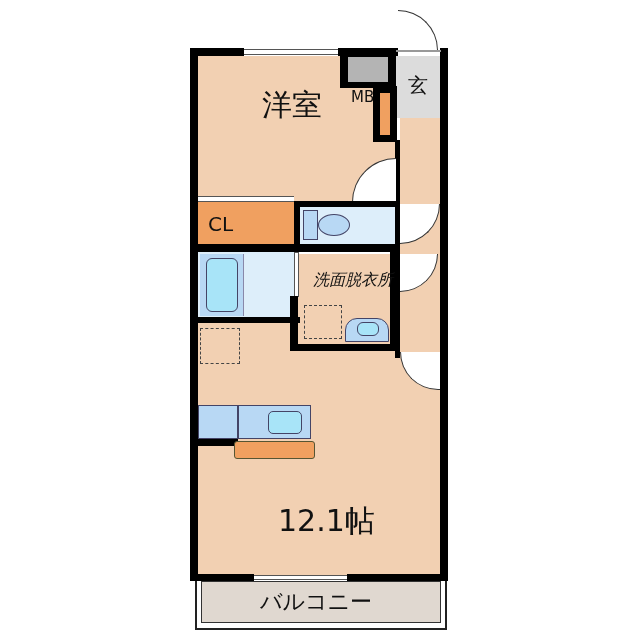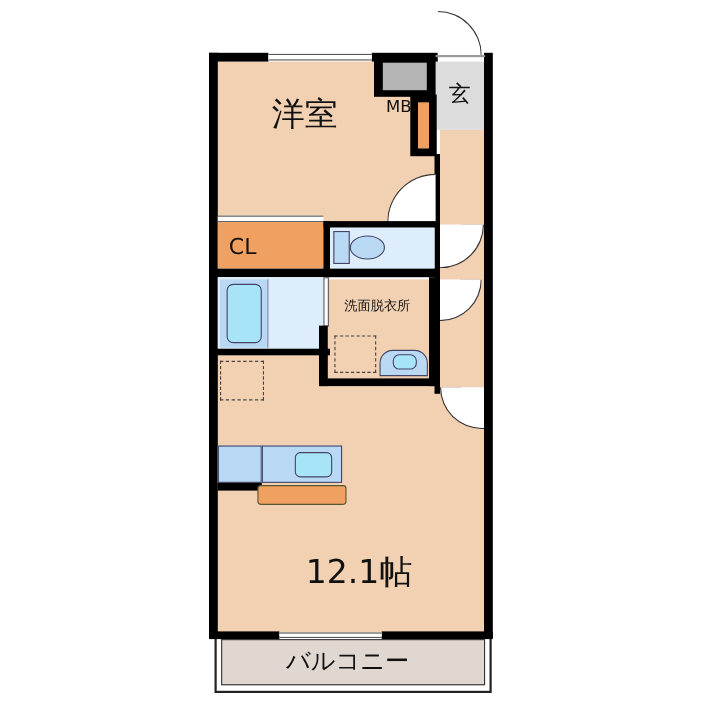--- a/index.html
+++ b/index.html
@@ -43,21 +43,21 @@
   <div class="abs wall" style="left:373px;top:86px;width:24px;height:56px;"></div>
   <div class="abs" style="left:380px;top:93px;width:10px;height:42px;background:#f0a060;"></div>
 
   <div class="abs wall" style="left:395px;top:140px;width:5px;height:218px;"></div>
 
   <div class="abs" style="left:398px;top:10px;width:40px;height:40px;border-top:1.5px solid #333;border-right:1.5px solid #333;border-top-right-radius:40px;background:#fff;"></div>
   <div class="abs" style="left:396px;top:50px;width:45px;height:2px;background:#999;"></div>
 
   <div class="abs" style="left:352px;top:158px;width:44px;height:44px;background:#fff;border-top:1.5px solid #333;border-left:1.5px solid #333;border-top-left-radius:44px;"></div>
 
-  <div class="label" style="left:247px;top:90px;font-size:30px;">洋室</div>
+  <div class="label" style="left:262px;top:90px;font-size:30px;">洋室</div>
 
   <div class="abs" style="left:198px;top:196px;width:96px;height:6px;background:#fff;border-top:1px solid #555;border-bottom:1px solid #555;"></div>
   <div class="abs wall" style="left:190px;top:244px;width:210px;height:8px;"></div>
   <div class="abs wall" style="left:294px;top:201px;width:106px;height:6px;"></div>
   <div class="abs" style="left:198px;top:202px;width:96px;height:42px;background:#f0a060;"></div>
   <div class="label" style="left:208px;top:214px;font-size:20px;">CL</div>
 
   <div class="abs wall" style="left:294px;top:201px;width:6px;height:51px;"></div>
   <div class="abs wet" style="left:300px;top:207px;width:95px;height:37px;"></div>
   <div class="abs" style="left:303px;top:210px;width:15px;height:30px;background:#b8d8f4;border:1px solid #446;"></div>
@@ -66,21 +66,21 @@
 
   <div class="abs wet" style="left:198px;top:252px;width:96px;height:65px;"></div>
   <div class="abs" style="left:200px;top:254px;width:44px;height:62px;background:#b8d8f4;border-right:1px solid #88a;"></div>
   <div class="abs" style="left:206px;top:258px;width:32px;height:54px;background:#a8e4f8;border:1px solid #446;border-radius:6px;"></div>
   <div class="abs wall" style="left:190px;top:317px;width:110px;height:6px;"></div>
   <div class="abs" style="left:294px;top:252px;width:5px;height:45px;background:#fff;border:1px solid #555;"></div>
 
   <div class="abs wall" style="left:290px;top:296px;width:8px;height:55px;"></div>
   <div class="abs wall" style="left:290px;top:344px;width:110px;height:7px;"></div>
   <div class="abs wall" style="left:390px;top:252px;width:8px;height:99px;"></div>
-  <div class="label" style="left:313px;top:272px;font-size:12px;">洗面脱衣所</div>
+  <div class="label" style="left:313px;top:272px;font-size:16px;font-style:italic;">洗面脱衣所</div>
   <div class="abs" style="left:304px;top:305px;width:38px;height:34px;border:1px dashed #444;"></div>
   <div class="abs" style="left:345px;top:318px;width:44px;height:24px;background:#b8d8f4;border:1px solid #446;border-top-left-radius:12px;border-top-right-radius:12px;"></div>
   <div class="abs" style="left:357px;top:322px;width:22px;height:14px;background:#a8e4f8;border:1px solid #446;border-radius:6px;"></div>
   <div class="abs" style="left:400px;top:254px;width:38px;height:38px;background:#fff;border-right:1.5px solid #333;border-bottom:1.5px solid #333;border-bottom-right-radius:38px;"></div>
 
   <div class="abs" style="left:200px;top:328px;width:40px;height:36px;border:1px dashed #444;"></div>
   <div class="abs" style="left:400px;top:352px;width:40px;height:38px;background:#fff;border-left:1.5px solid #333;border-bottom:1.5px solid #333;border-bottom-left-radius:40px;"></div>
   <div class="abs" style="left:198px;top:405px;width:40px;height:34px;background:#b8d8f4;border:1px solid #446;"></div>
   <div class="abs" style="left:238px;top:405px;width:73px;height:34px;background:#b8d8f4;border:1px solid #446;"></div>
   <div class="abs" style="left:268px;top:411px;width:34px;height:23px;background:#a8e4f8;border:1px solid #446;border-radius:5px;"></div>

